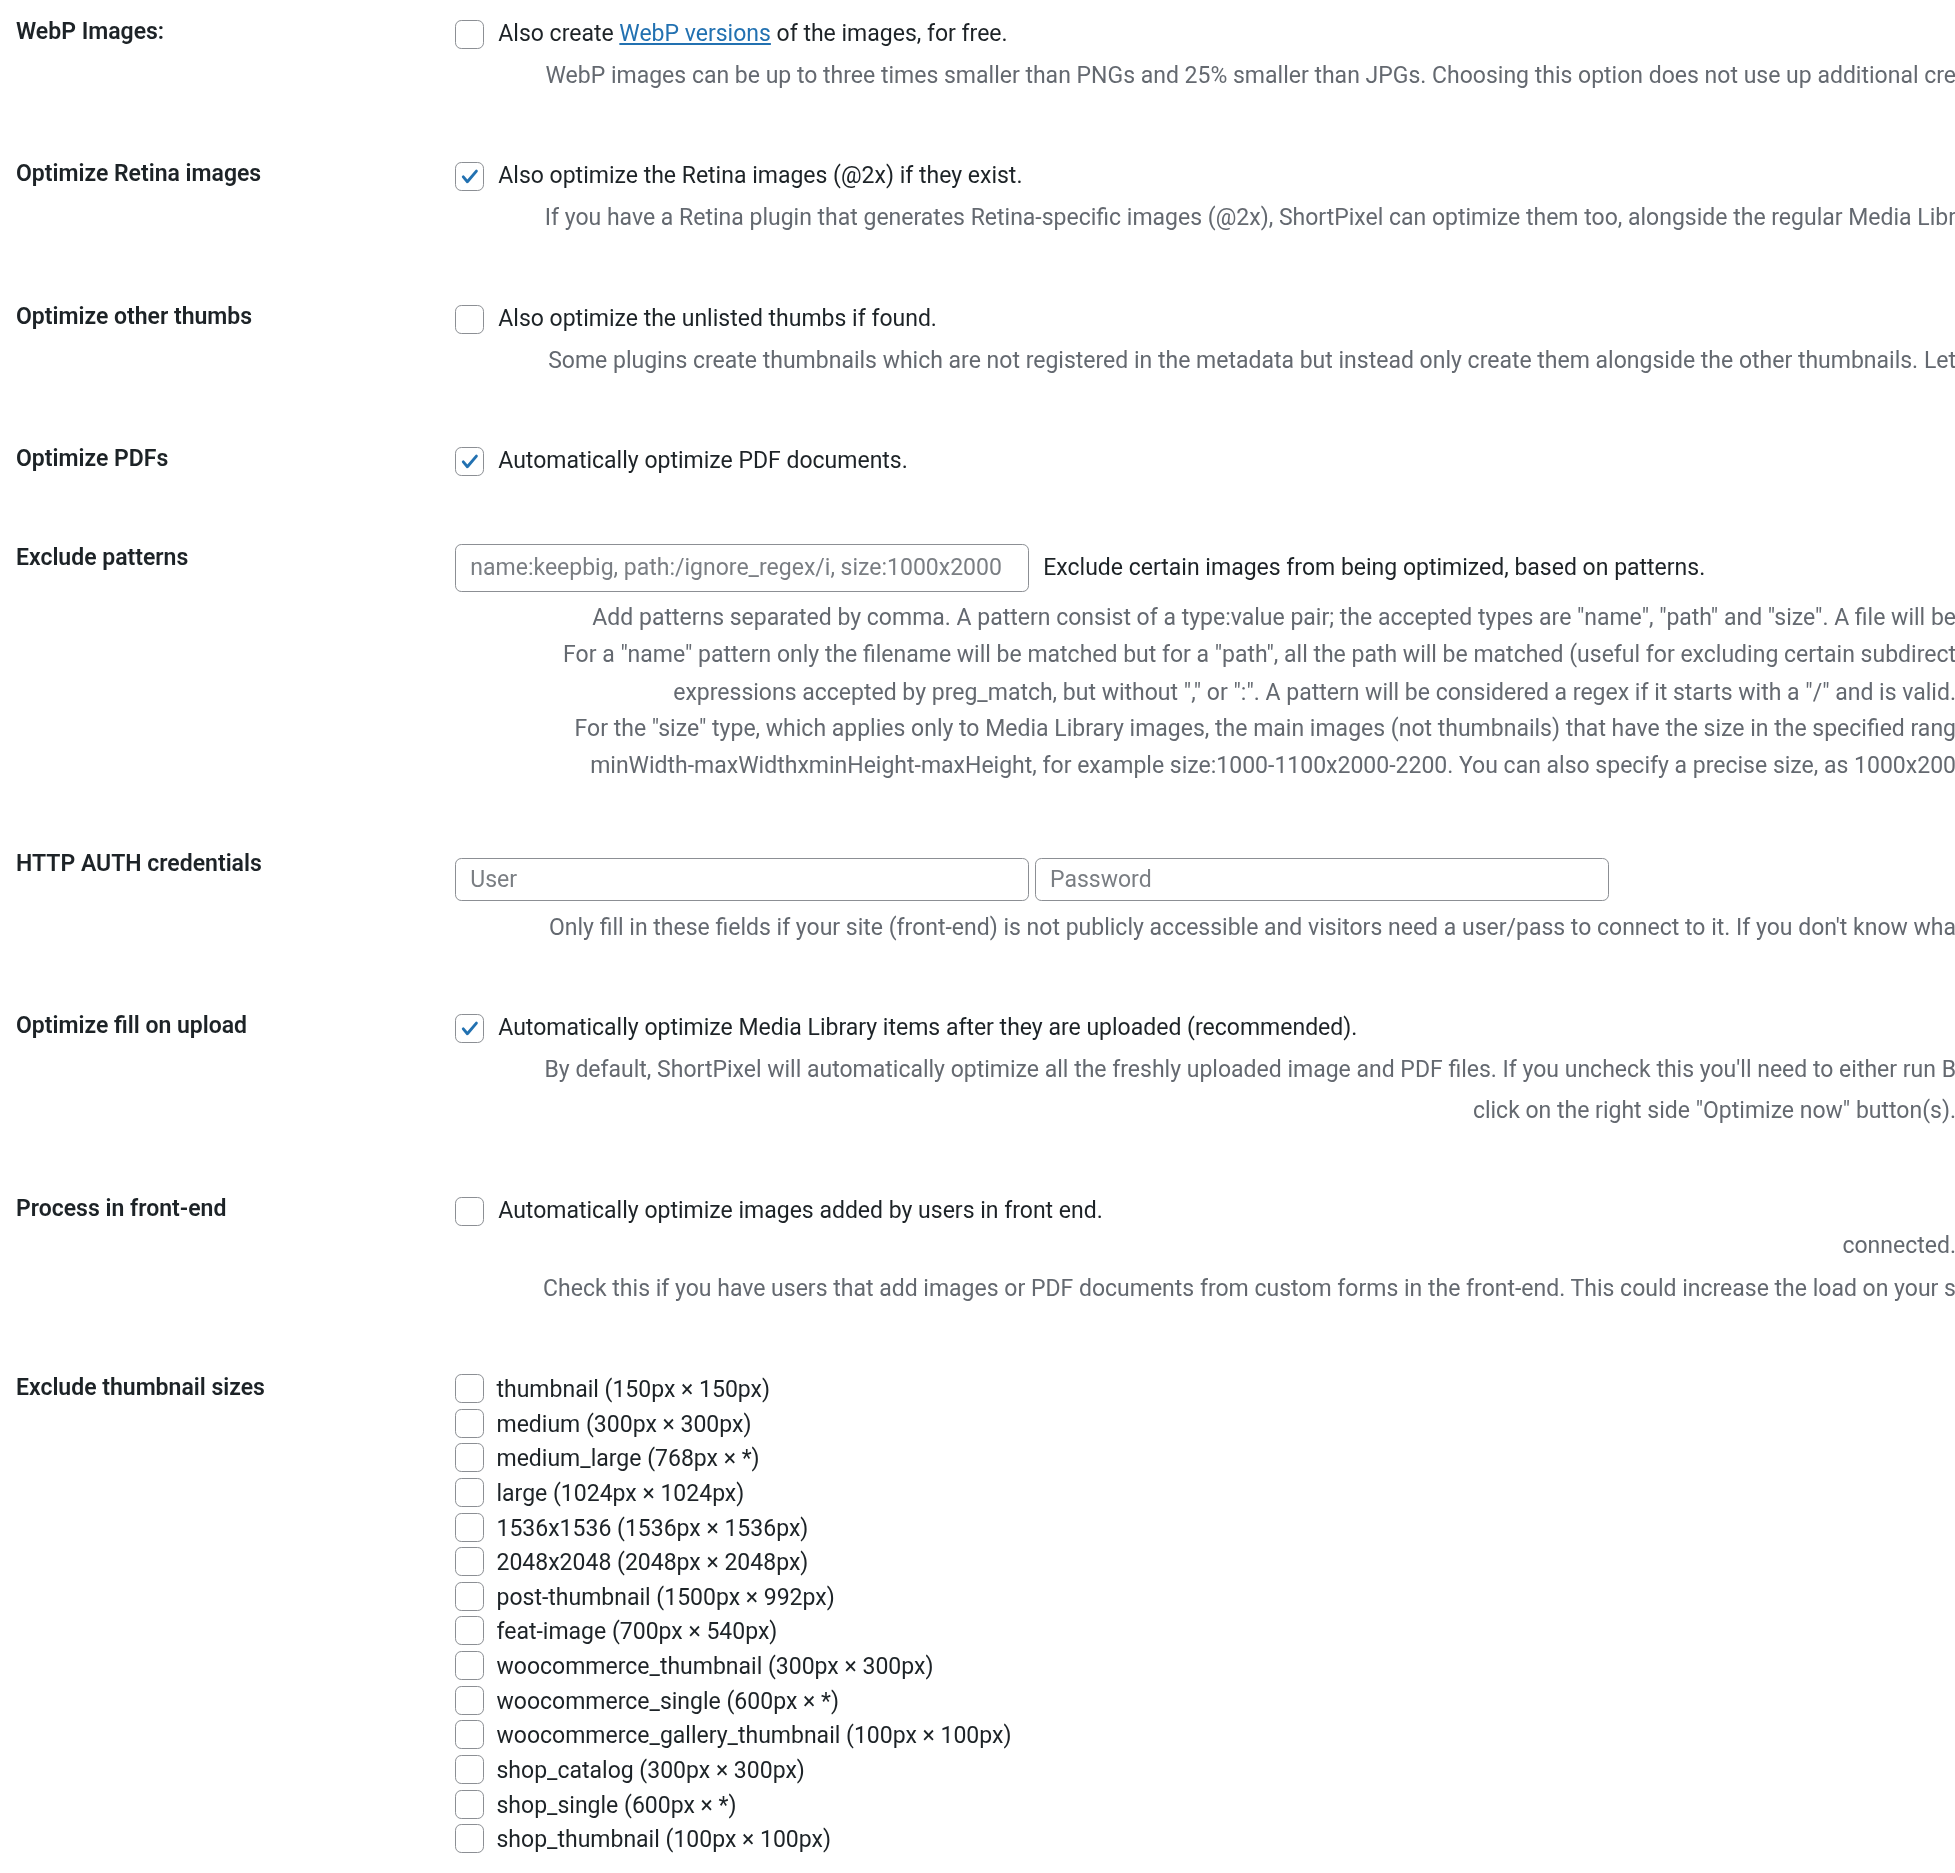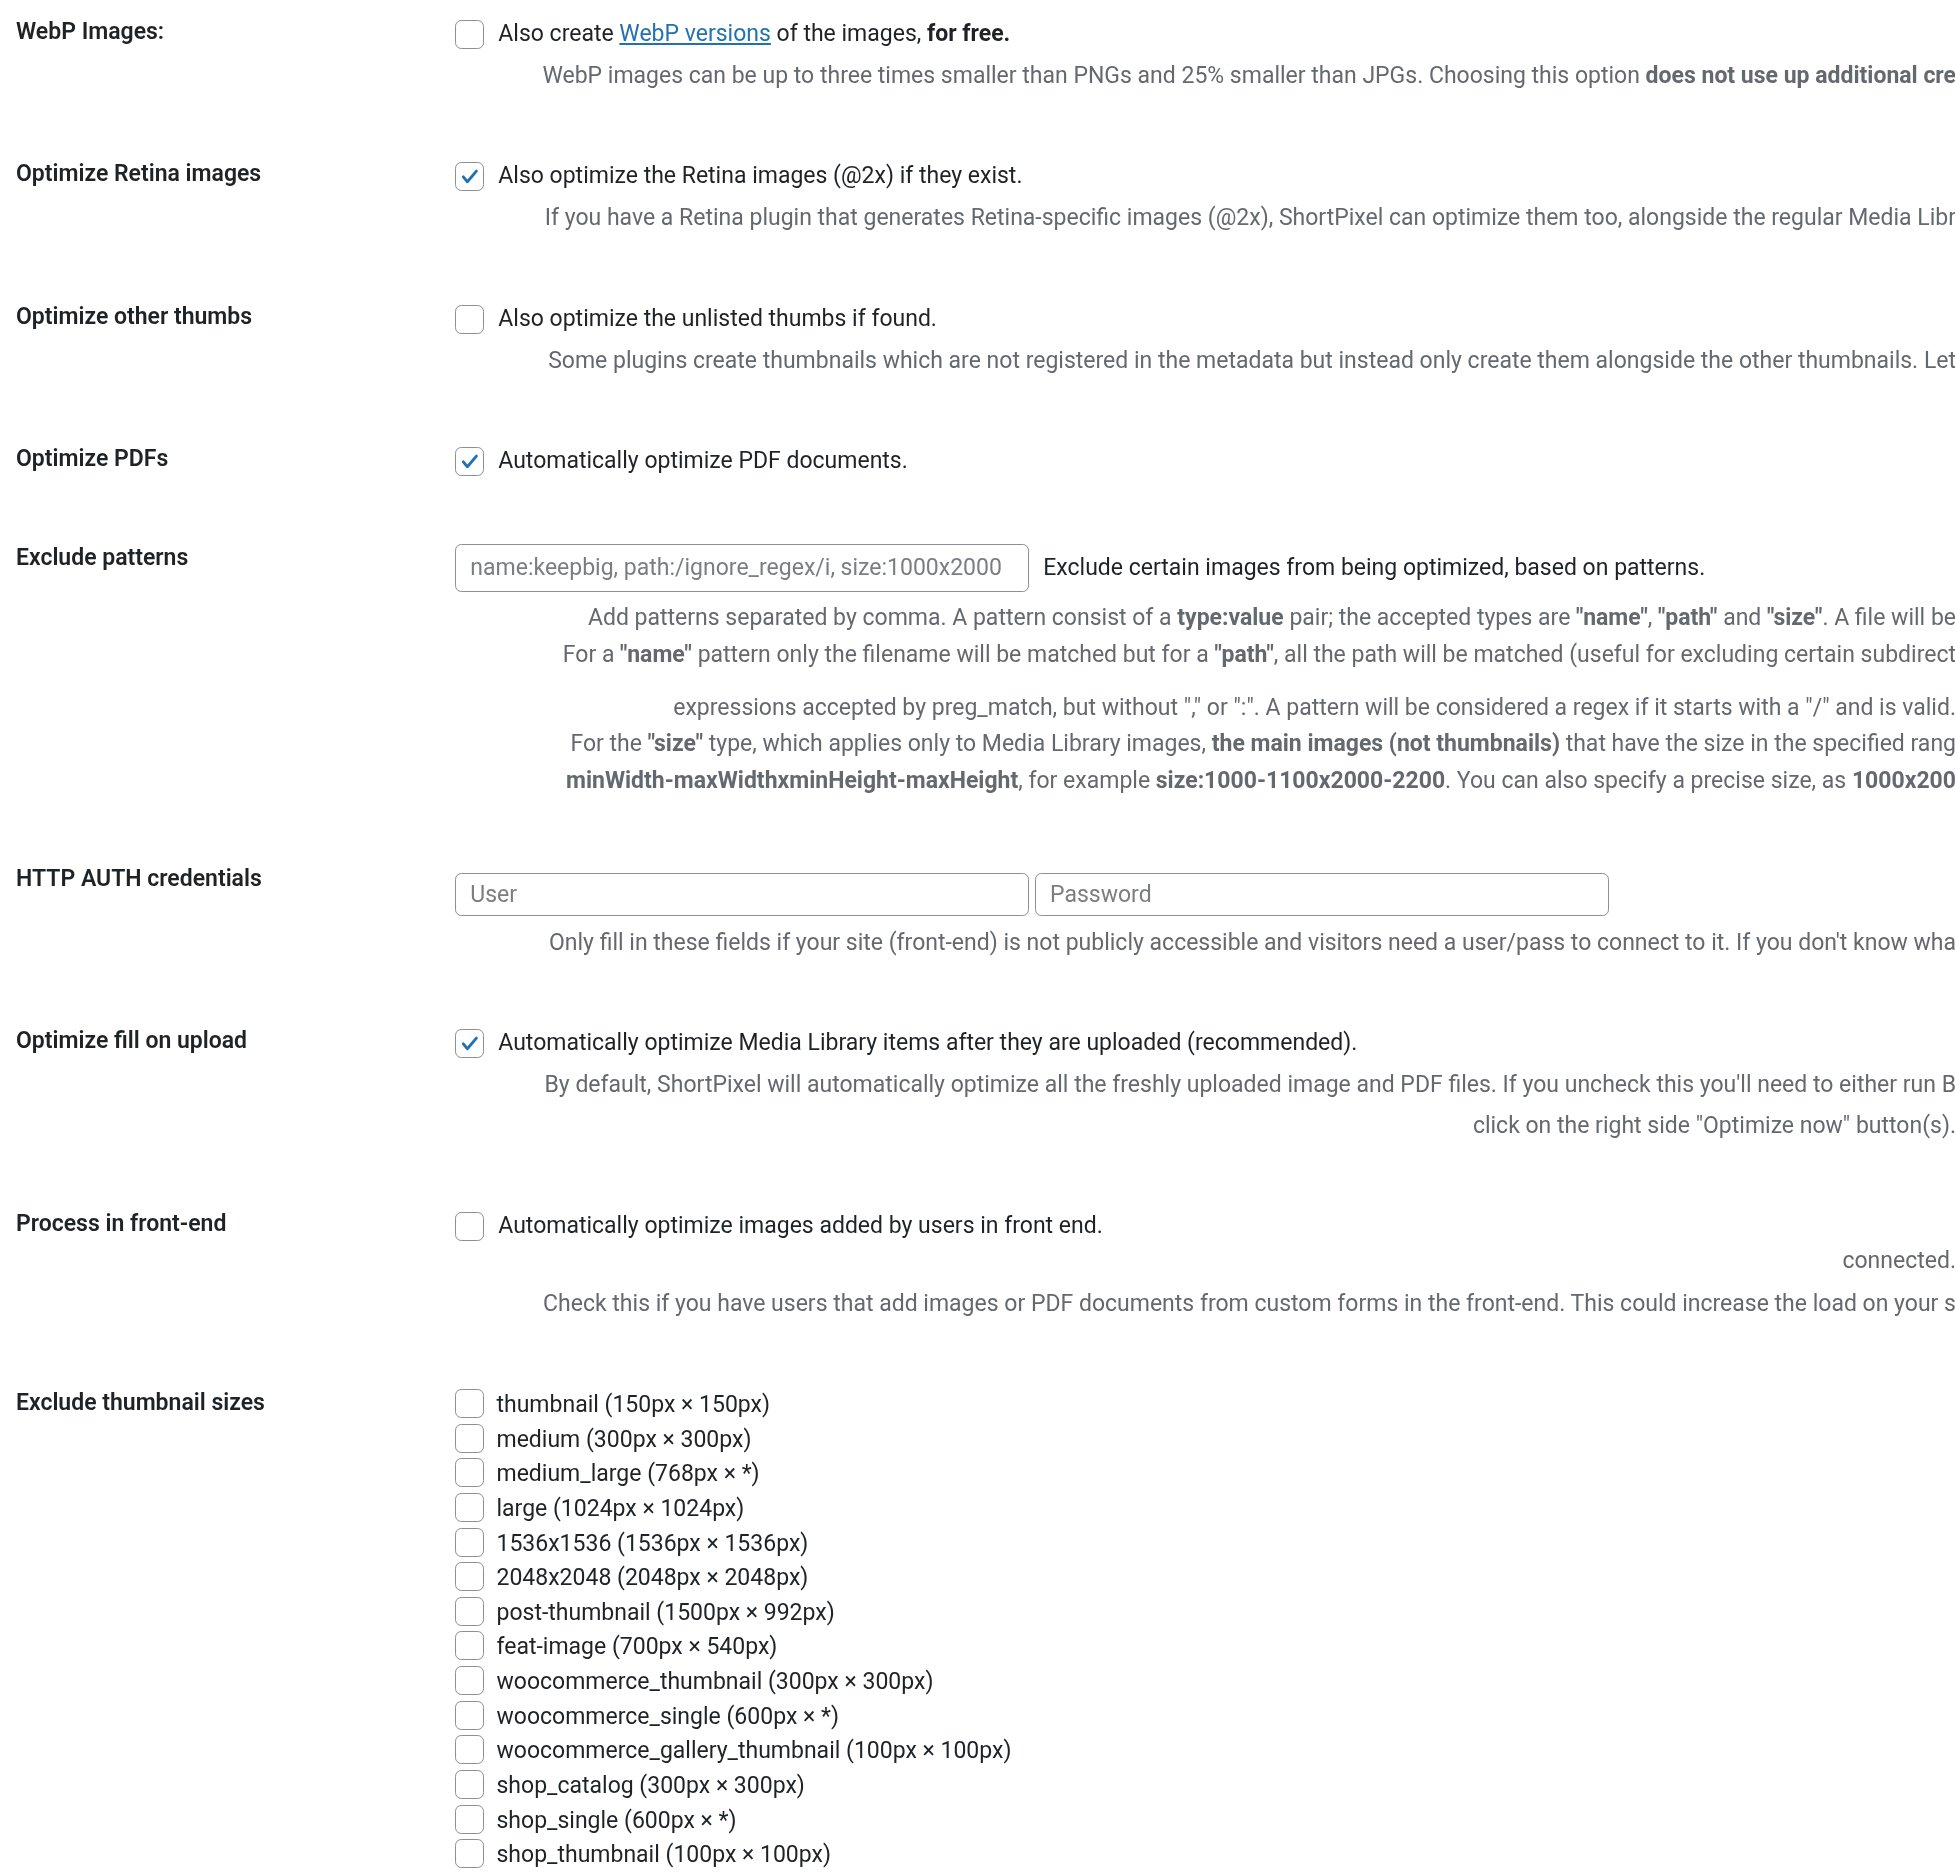--- a/index.html
+++ b/index.html
@@ -63,21 +63,21 @@
   .desc {
     color: var(--muted);
     margin-top: 10.7px;
     line-height: 1.42;
     white-space: nowrap;
     overflow: hidden;
     text-align: right;
   }
 
   a { color: var(--link); }
-  b, strong { font-weight: 700; }
+  b, strong { font-weight: 400; }
 
   
   .cb {
     width: 27px;
     height: 27px;
     border: 1.8px solid var(--border);
     border-radius: 6.3px;
     background: #fff;
     display: inline-flex;
     align-items: center;
@@ -186,21 +186,21 @@
       <div class="check-line" style="align-items:center">
         <input type="text" placeholder="name:keepbig, path:/ignore_regex/i, size:1000x2000" style="">
         <span class="inline-txt">Exclude certain images from being optimized, based on patterns.</span>
       </div>
       <div class="desc">
         <span>Add patterns separated by comma. A pattern consist of a </span><b>type:value</b><span> pair; the accepted types are </span><b>"name"</b><span>, </span><b>"path"</b><span> and </span><b>"size"</b><span>. A file will be </span>
       </div>
       <div class="desc" style="margin-top:3.6px">
         <span>For a </span><b>"name"</b><span> pattern only the filename will be matched but for a </span><b>"path"</b><span>, all the path will be matched (useful for excluding certain subdirect</span>
       </div>
-      <div class="desc" style="margin-top:21px">expressions accepted by preg_match, but without "," or ":". A pattern will be considered a regex if it starts with a "/" and is valid.</div>
+      <div class="desc" style="margin-top:6px">expressions accepted by preg_match, but without "," or ":". A pattern will be considered a regex if it starts with a "/" and is valid.</div>
       <div class="desc" style="margin-top:3.6px">
         <span>For the </span><b>"size"</b><span> type, which applies only to Media Library images, </span><b>the main images (not thumbnails)</b><span> that have the size in the specified rang</span>
       </div>
       <div class="desc" style="margin-top:3.6px">
         <b>minWidth-maxWidthxminHeight-maxHeight</b><span>, for example </span><b>size:1000-1100x2000-2200</b><span>. You can also specify a precise size, as </span><b>1000x200</b>
       </div>
     </div>
   </div>
 
   <div class="row">

